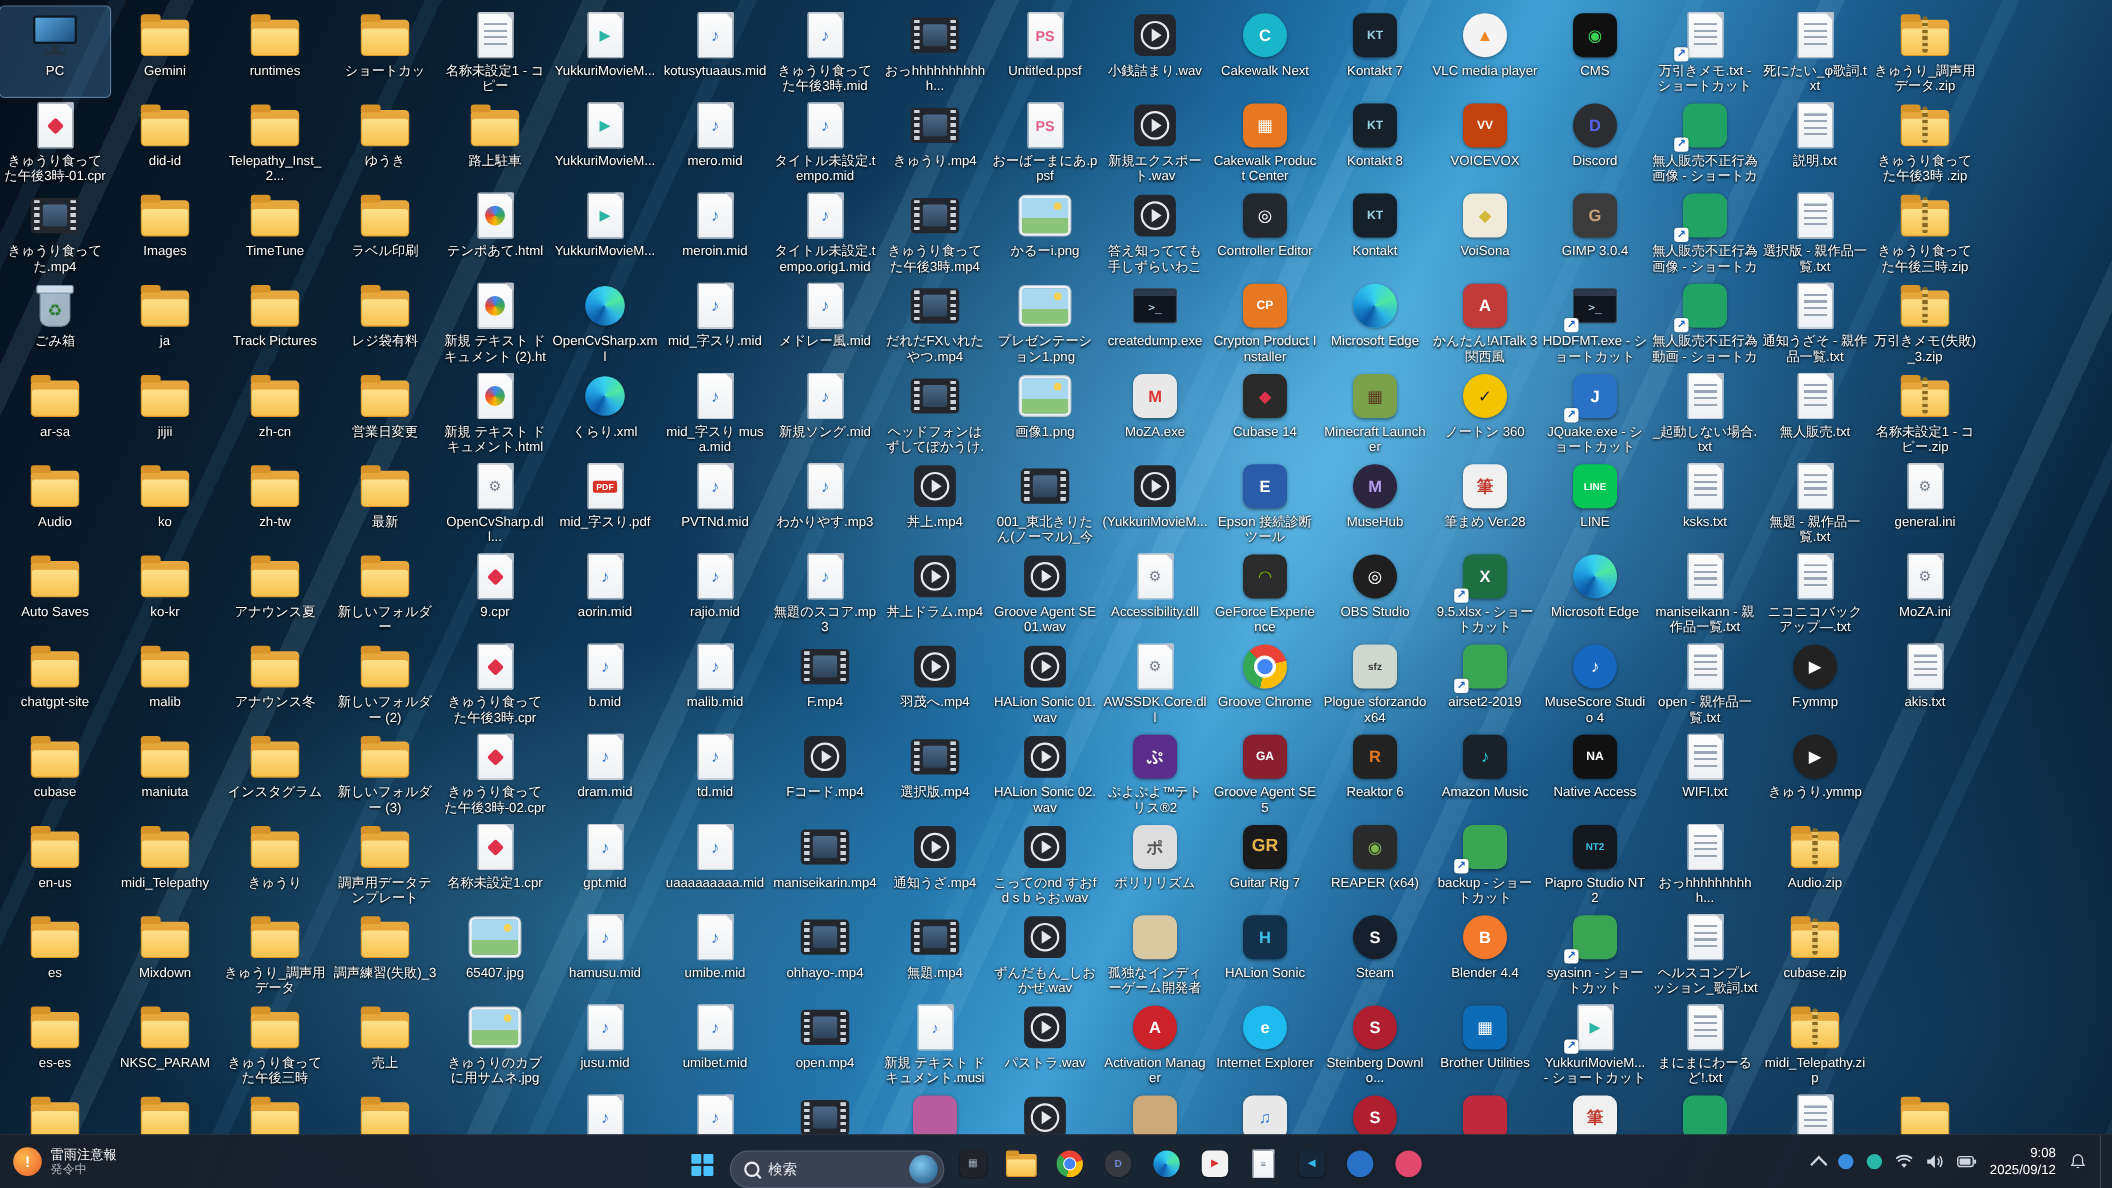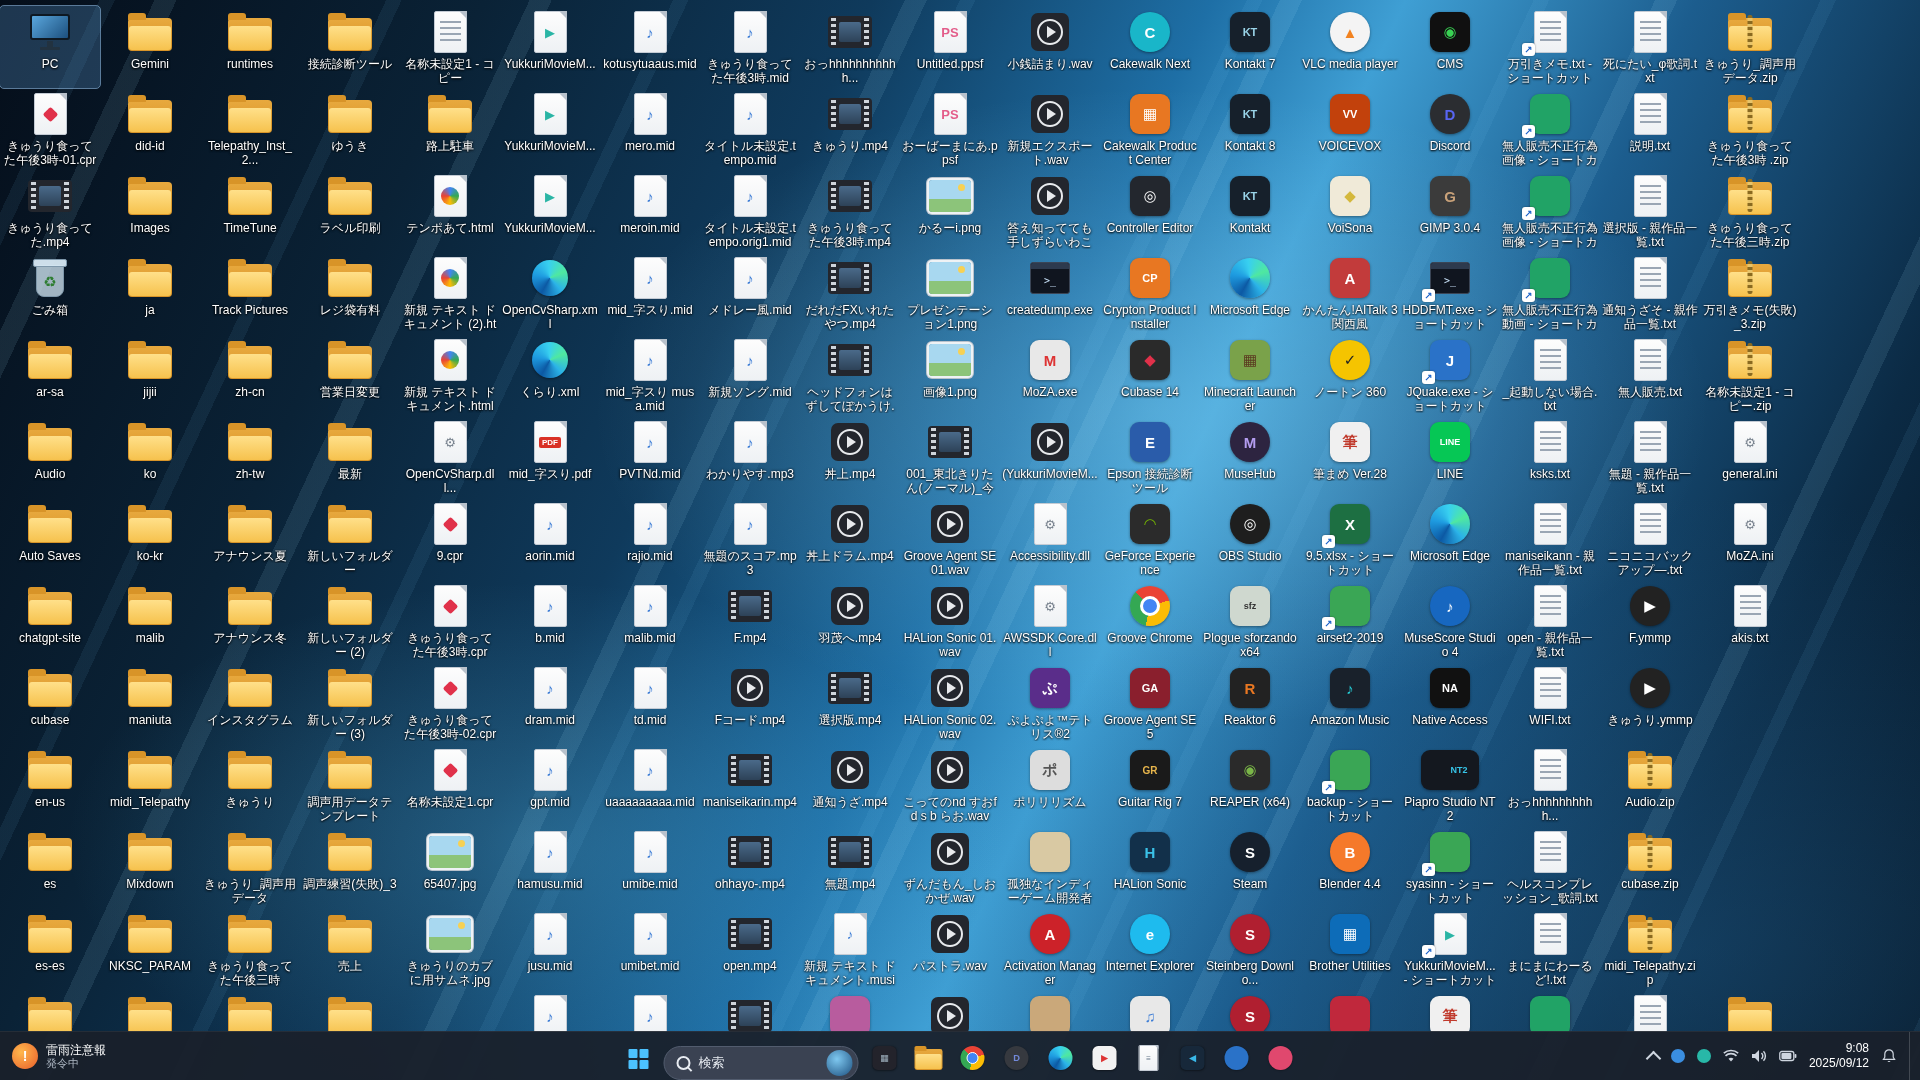--- a/index.html
+++ b/index.html
@@ -126,21 +126,21 @@
     <div class="cell" title="runtimes">
       <div class="ic">
         <div class="fol"></div>
       </div>
       <div class="lbl">runtimes</div>
     </div>
     <div class="cell" title="フォトフレーム">
       <div class="ic">
         <div class="fol"></div>
       </div>
-      <div class="lbl">接続診断ツール</div>
+      <div class="lbl">ショートカッ</div>
     </div>
     <div class="cell" title="名称未設定1 - コピー">
       <div class="ic">
         <div class="page">
           <span class="lines"></span>
         </div>
       </div>
       <div class="lbl">名称未設定1 - コピー</div>
     </div>
     <div class="cell" title="YukkuriMovieM...">
@@ -1442,21 +1442,21 @@
       <div class="ic">
         <div class="tile" style="background: rgb(221, 221, 221);">
           <span class="tg" style="font-size:15px;color:#555">ポ</span>
         </div>
       </div>
       <div class="lbl">ポリリリズム</div>
     </div>
     <div class="cell" title="Guitar Rig 7">
       <div class="ic">
         <div class="tile" style="background: rgb(26, 26, 26);">
-          <span class="tg" style="font-size:10px;color:#e8b64c">GR</span>
+          <span class="tg" style="font-size:16px;color:#e8b64c">GR</span>
         </div>
       </div>
       <div class="lbl">Guitar Rig 7</div>
     </div>
     <div class="cell" title="REAPER (x64)">
       <div class="ic">
         <div class="tile" style="background: rgb(42, 42, 42);">
           <span class="tg" style="font-size:15px;color:#7ab648">◉</span>
         </div>
       </div>
@@ -1466,21 +1466,21 @@
       <div class="ic">
         <div class="tile" style="background: rgb(58, 166, 85);">
           <span class="tg" style="font-size:15px;color:#fff"></span>
         </div>
         <span class="sc">↗</span>
       </div>
       <div class="lbl">backup - ショートカット</div>
     </div>
     <div class="cell" title="Piapro Studio NT2">
       <div class="ic">
-        <div class="tile" style="background: rgb(20, 24, 31); padding-left: 18px;">
+        <div class="tile" style="background: rgb(20, 24, 31);">
           <span class="tg" style="font-size:9px;color:#37c5e8">NT2</span>
         </div>
       </div>
       <div class="lbl">Piapro Studio NT2</div>
     </div>
     <div class="cell" title="おっhhhhhhhhhh...">
       <div class="ic">
         <div class="page">
           <span class="lines"></span>
         </div>

